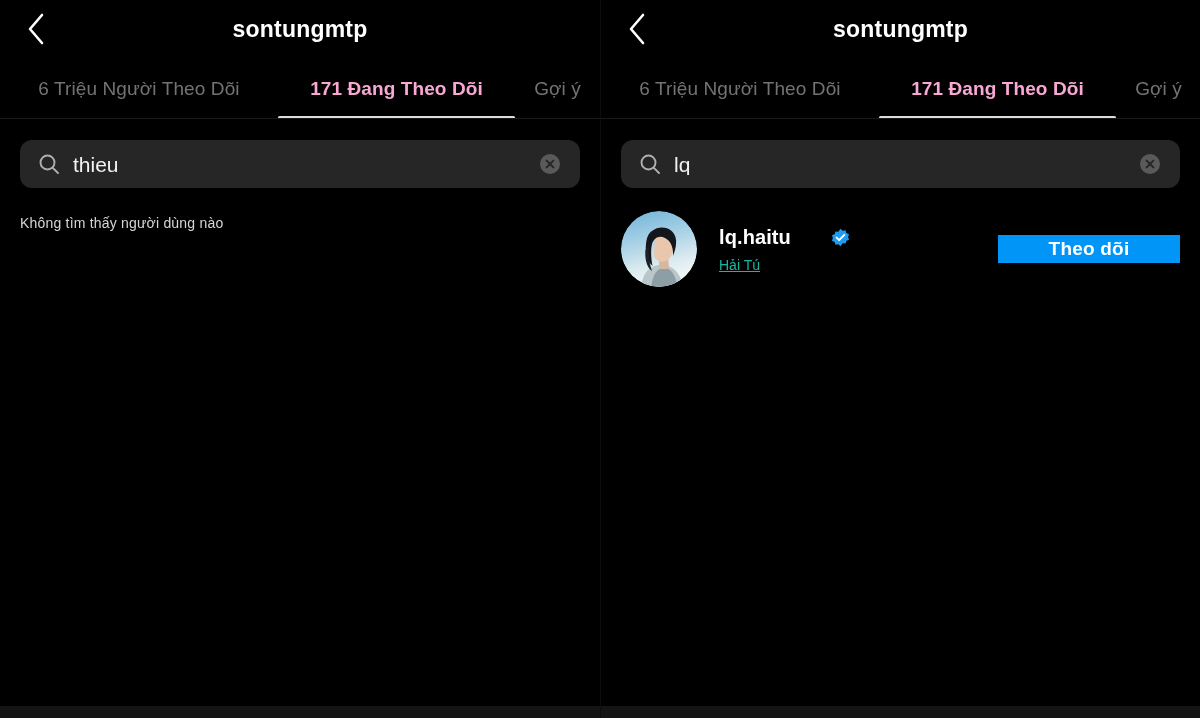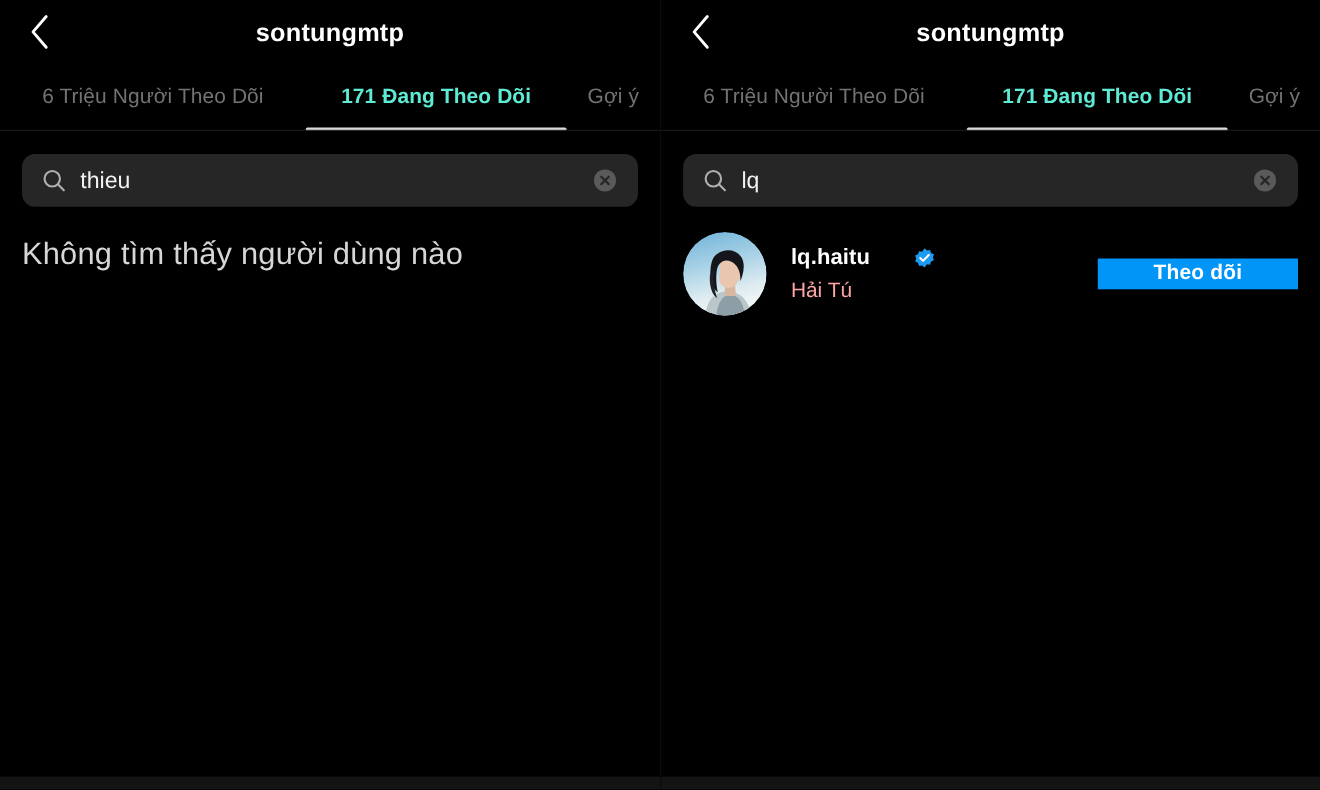--- a/index.html
+++ b/index.html
@@ -82,21 +82,21 @@
     cursor: pointer;
     box-sizing: border-box;
   }
   .tab-label {
     font-size: 19px;
     color: #737373;
     white-space: nowrap;
     letter-spacing: 0.1px;
   }
   .tab.active .tab-label {
-    color: #5eead4;
+    color: #f9a8d4;
     font-weight: bold;
   }
   .tab-underline {
     position: absolute;
     left: 0;
     right: 0;
     bottom: 0;
     height: 3px;
     background: #dcdcdc;
     border-radius: 2px;
@@ -156,21 +156,21 @@
     align-items: center;
     justify-content: center;
   }
 
   
   .results {
     padding-top: 18px;
   }
   .empty-state {
     padding: 9px 20px 0 20px;
-    font-size: 28px;
+    font-size: 14px;
     color: #d6d6d6;
     letter-spacing: 0.2px;
   }
 
   .user-row {
     display: flex;
     align-items: center;
     padding: 0 20px;
     height: 86px;
     box-sizing: border-box;
@@ -205,22 +205,23 @@
   }
   .verified {
     margin-left: 7px;
     width: 19px;
     height: 19px;
     display: flex;
     align-items: center;
   }
   .fullname {
     margin-top: 8px;
-    font-size: 19px;
-    color: #fca5a5;
+    font-size: 14px;
+    color: #14b8a6;
+    text-decoration: underline;
   }
 
   .follow-btn {
     flex: 0 0 auto;
     background: #0095f6;
     color: #ffffff;
     font-size: 19px;
     font-weight: bold;
     border: none;
     border-radius: 0;

